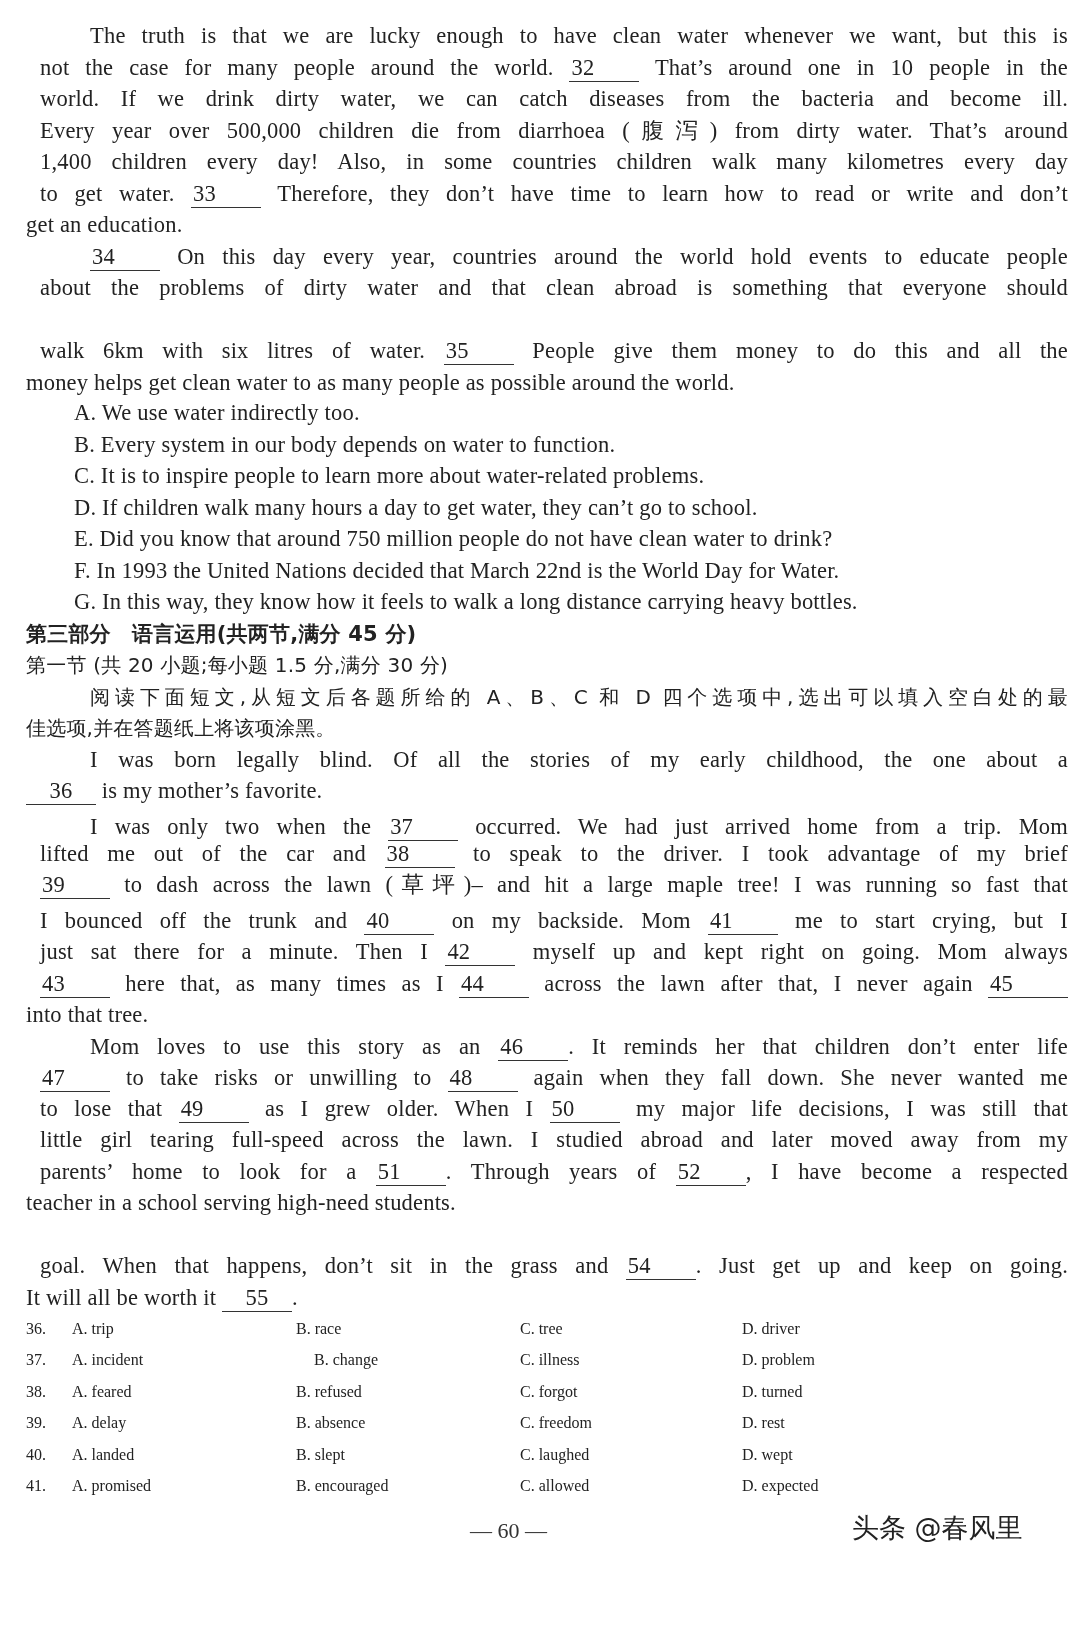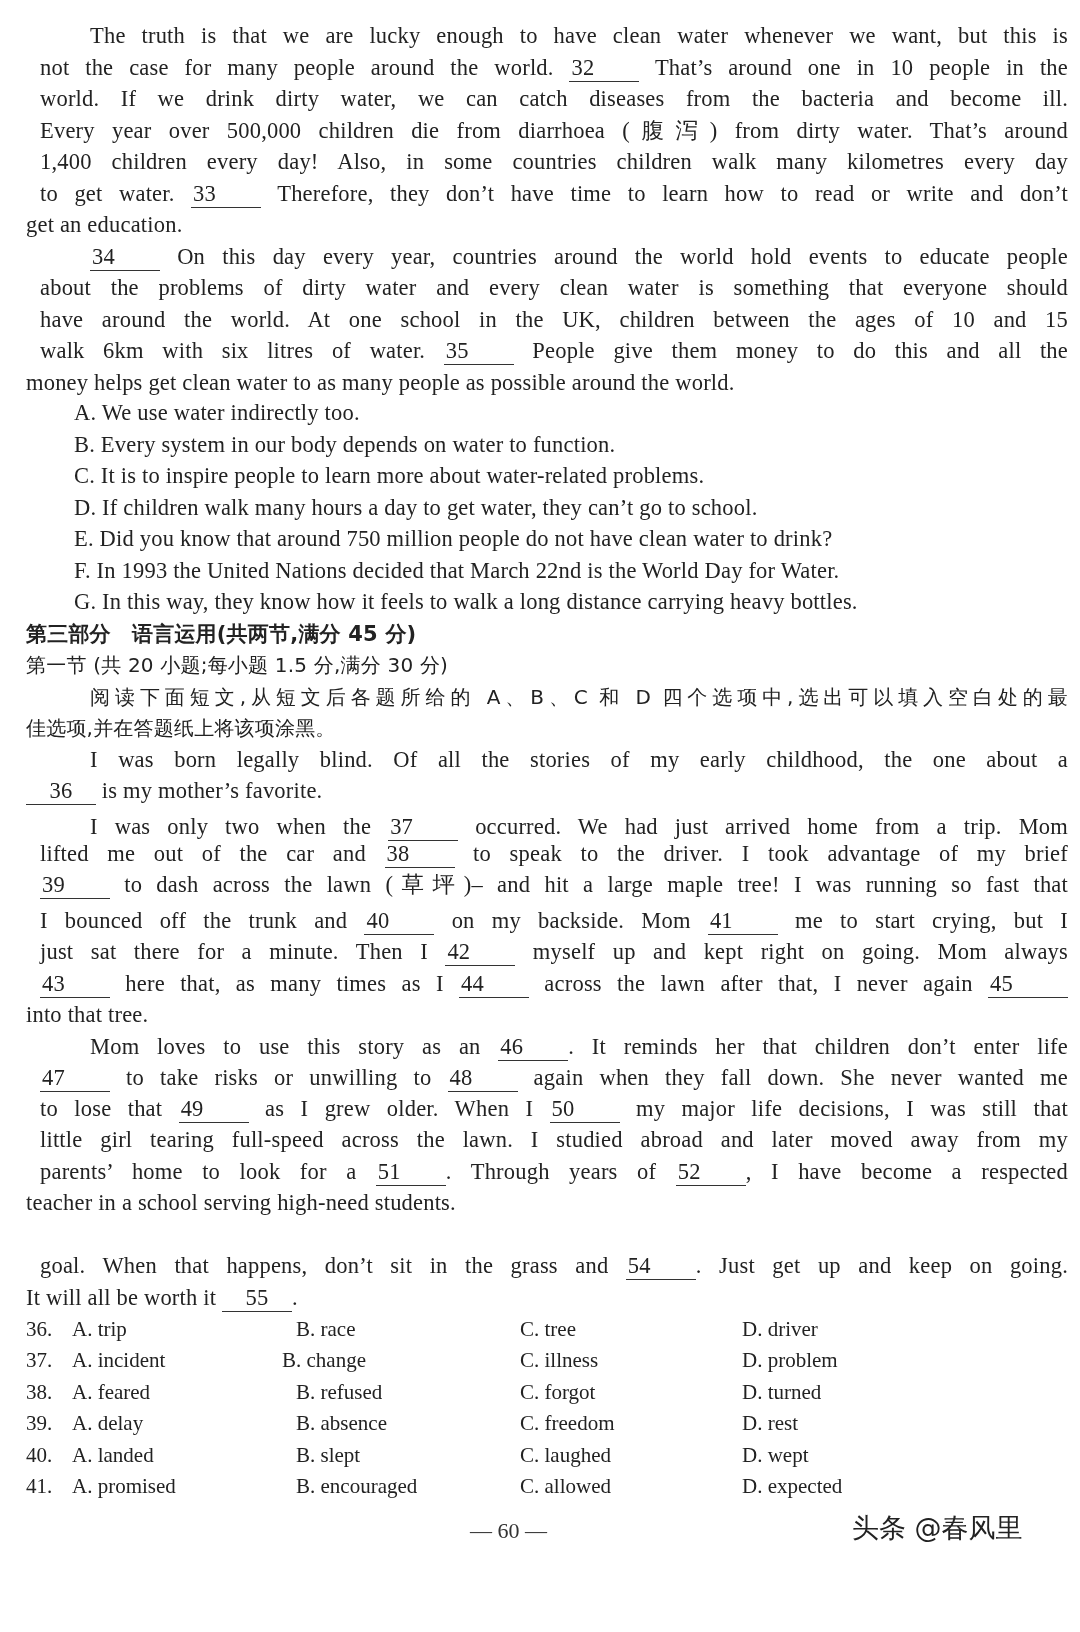--- a/index.html
+++ b/index.html
@@ -17,41 +17,40 @@
   .just { text-align: justify; text-align-last: justify; margin-left: 14px; }
   .indent { padding-left: 50px; box-sizing: border-box; }
   .blank {
     display: inline-block; border-bottom: 1.5px solid #333;
     text-align: center; min-width: 70px; line-height: 26px;
     padding: 0 2px; box-sizing: border-box;
   }
   .opt { left: 74px; text-align: left; }
   .cjk-bold { font-family: "DejaVu Sans", sans-serif; font-weight: bold; font-size: 21px; }
   .cjk { font-family: "DejaVu Sans", sans-serif; font-size: 20px; }
-  .choice-row { position: absolute; left: 26px; width: 1028px; height: 32px; font-size: 21px; line-height: 32px; }
+  .choice-row { position: absolute; left: 26px; width: 1028px; height: 32px; font-size: 16px; line-height: 32px; }
   .choice-row span { position: absolute; top: 0; white-space: nowrap; }
   .footer-page { position: absolute; left: 470px; top: 1518px; font-size: 22px; color: #333; }
   .watermark { position: absolute; left: 852px; top: 1510px; font-family: "DejaVu Sans", sans-serif; font-size: 27px; color: #222; }
 </style>
 </head>
 <body>
 
 <div class="page">
 
   <div class="line just indent" style="top:20px"><span>The truth is that we are lucky enough to have clean water whenever we want, but this is</span></div>
   <div class="line just" style="top:52px"><span>not the case for many people around the world. </span><span class="blank">32</span><span> That’s around one in 10 people in the</span></div>
   <div class="line just" style="top:83px"><span>world. If we drink dirty water, we can catch diseases from the bacteria and become ill.</span></div>
   <div class="line just" style="top:115px"><span>Every year over 500,000 children die from diarrhoea (腹泻) from dirty water. That’s around</span></div>
   <div class="line just" style="top:146px"><span>1,400 children every day! Also, in some countries children walk many kilometres every day</span></div>
   <div class="line just" style="top:178px"><span>to get water. </span><span class="blank">33</span><span> Therefore, they don’t have time to learn how to read or write and don’t</span></div>
   <div class="line" style="top:209px"><span>get an education.</span></div>
 
   <div class="line just indent" style="top:241px"><span class="blank">34</span><span> On this day every year, countries around the world hold events to educate people</span></div>
-  <div class="line just" style="top:272px"><span>about the problems of dirty water and every clean water is something that everyone should</span></div>
-  <div class="line just" style="top:304px"><span>have around the world. At one school in the UK, children between the ages of 10 and 15</span></div>
+  <div class="line just" style="top:272px"><span>about the problems of dirty water and that clean abroad is something that everyone should</span></div>
   <div class="line just" style="top:335px"><span>walk 6km with six litres of water. </span><span class="blank">35</span><span> People give them money to do this and all the</span></div>
   <div class="line" style="top:367px"><span>money helps get clean water to as many people as possible around the world.</span></div>
 
   <div class="line opt" style="top:397px">A. We use water indirectly too.</div>
   <div class="line opt" style="top:429px">B. Every system in our body depends on water to function.</div>
   <div class="line opt" style="top:460px">C. It is to inspire people to learn more about water-related problems.</div>
   <div class="line opt" style="top:492px">D. If children walk many hours a day to get water, they can’t go to school.</div>
   <div class="line opt" style="top:523px">E. Did you know that around 750 million people do not have clean water to drink?</div>
   <div class="line opt" style="top:555px">F. In 1993 the United Nations decided that March 22nd is the World Day for Water.</div>
   <div class="line opt" style="top:586px">G. In this way, they know how it feels to walk a long distance carrying heavy bottles.</div>
@@ -82,21 +81,21 @@
   <div class="choice-row" style="top:1313px">
     <span style="left:0">36.</span>
     <span style="left:46px">A.  trip</span>
     <span style="left:270px">B.  race</span>
     <span style="left:494px">C.  tree</span>
     <span style="left:716px">D.  driver</span>
   </div>
   <div class="choice-row" style="top:1344px">
     <span style="left:0">37.</span>
     <span style="left:46px">A.  incident</span>
-    <span style="left:256px">B.  change</span>
+    <span style="left:288px">B.  change</span>
     <span style="left:494px">C.  illness</span>
     <span style="left:716px">D.  problem</span>
   </div>
   <div class="choice-row" style="top:1376px">
     <span style="left:0">38.</span>
     <span style="left:46px">A.  feared</span>
     <span style="left:270px">B.  refused</span>
     <span style="left:494px">C.  forgot</span>
     <span style="left:716px">D.  turned</span>
   </div>

